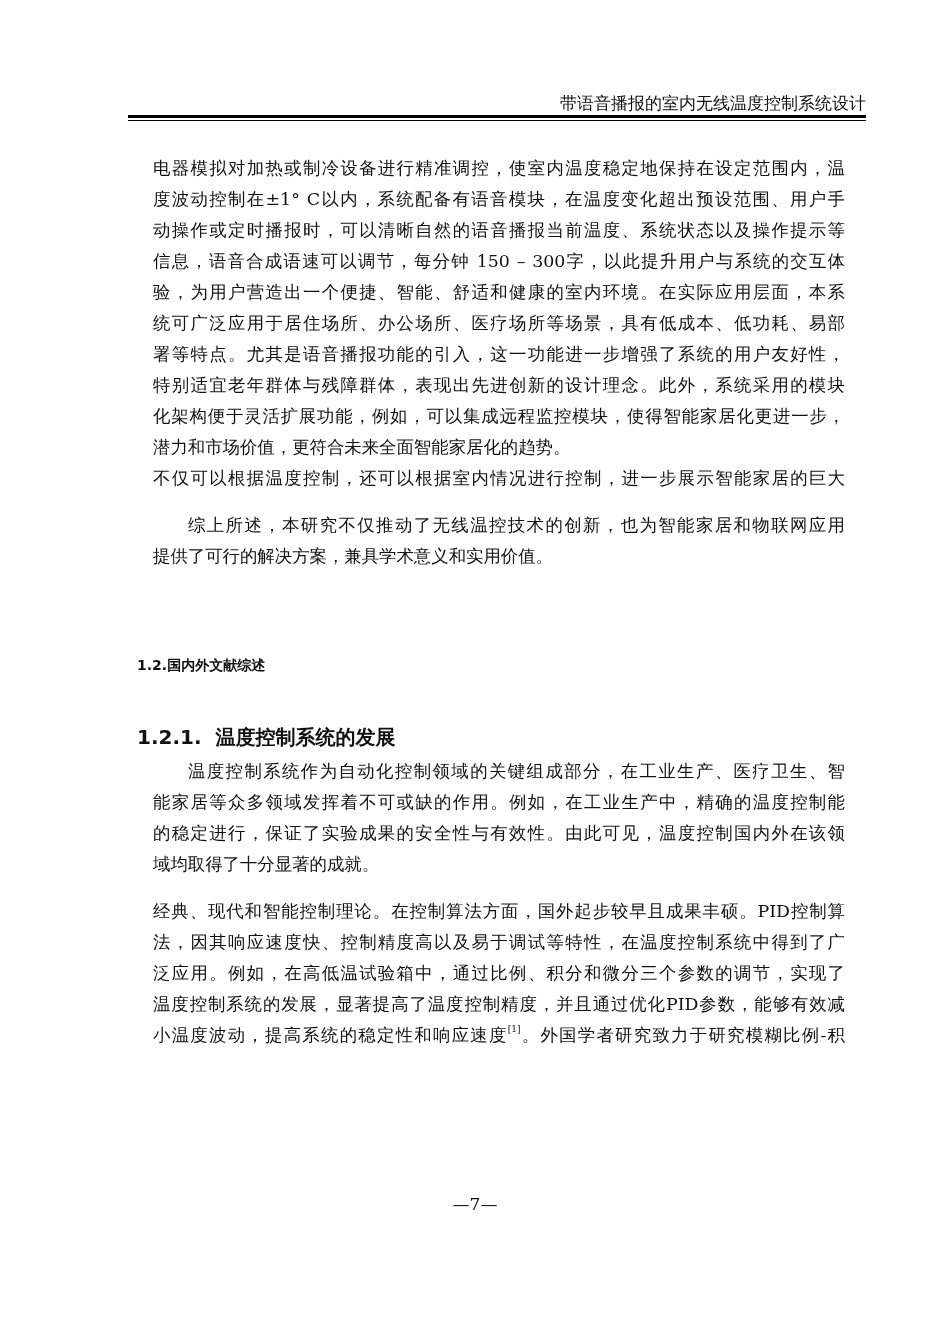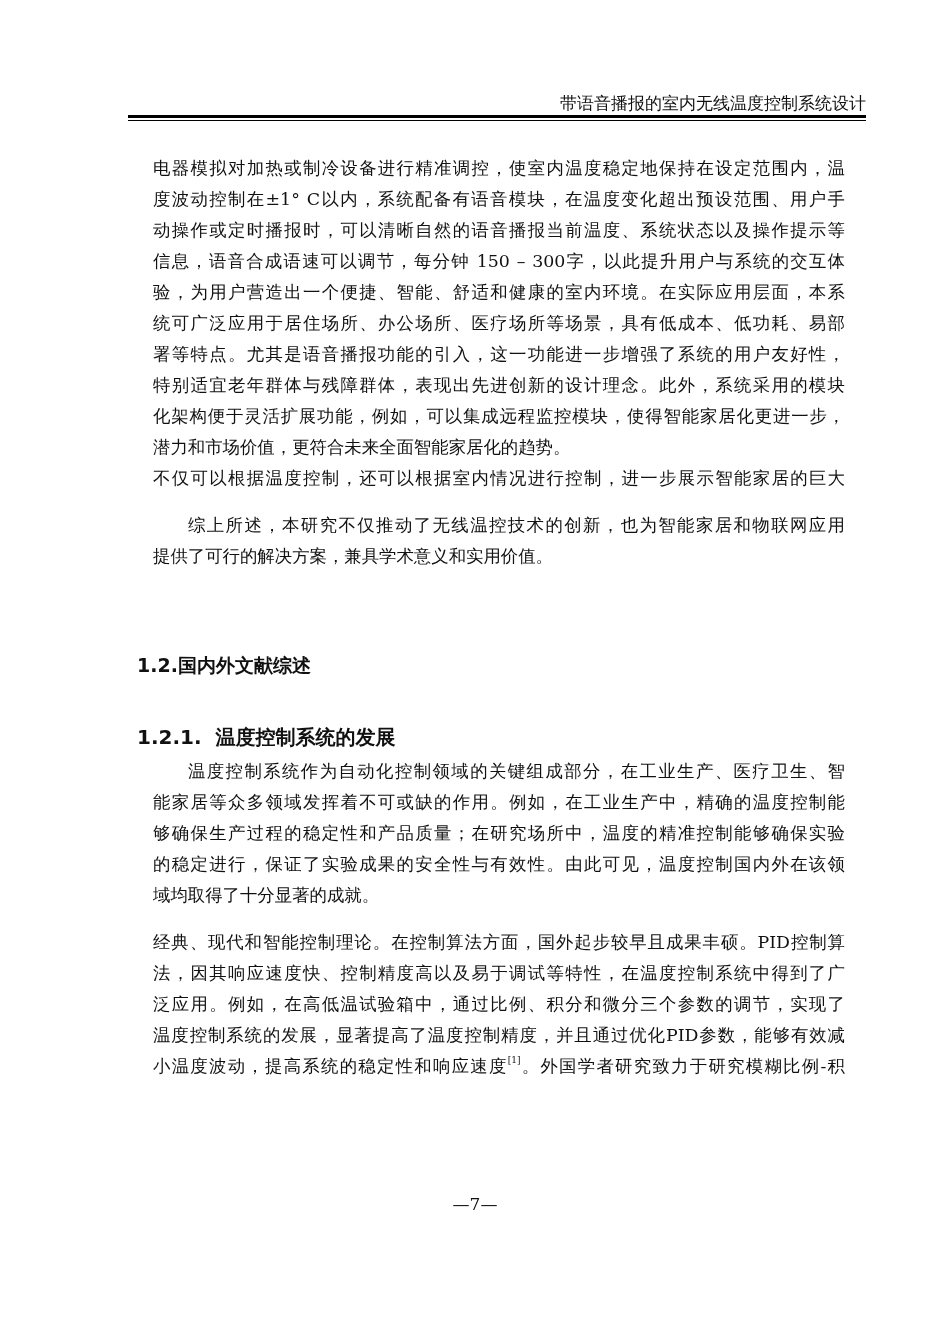--- a/index.html
+++ b/index.html
@@ -66,21 +66,21 @@
     }
     .indent {
       padding-left: 35px;
     }
     .h2 {
       position: absolute;
       left: 137px;
       top: 652px;
       font-family: "DejaVu Sans", "Liberation Sans", sans-serif;
       font-weight: bold;
-      font-size: 19px;
+      font-size: 14px;
       line-height: 26px;
     }
     .h3 {
       position: absolute;
       left: 137px;
       top: 726px;
       font-family: "DejaVu Sans", "Liberation Sans", sans-serif;
       font-weight: bold;
       font-size: 20px;
       line-height: 22px;
@@ -137,21 +137,20 @@
 </div>
 
 <div class="h3">
   <span class="num">1.2.1.</span><span>温度控制系统的发展</span>
 </div>
 
 <div class="body-block" style="top:740px;">
   <p>
     <span class="line indent">温度控制系统作为自动化控制领域的关键组成部分，在工业生产、医疗卫生、智</span>
     <span class="line">能家居等众多领域发挥着不可或缺的作用。例如，在工业生产中，精确的温度控制能</span>
-    <span class="line">够确保生产过程的稳定性和产品质量；在研究场所中，温度的精准控制能够确保实验</span>
     <span class="line">的稳定进行，保证了实验成果的安全性与有效性。由此可见，温度控制国内外在该领</span>
     <span class="line last">域均取得了十分显著的成就。</span>
   </p>
   <p>
     <span class="line">经典、现代和智能控制理论。在控制算法方面，国外起步较早且成果丰硕。PID控制算</span>
     <span class="line">法，因其响应速度快、控制精度高以及易于调试等特性，在温度控制系统中得到了广</span>
     <span class="line">泛应用。例如，在高低温试验箱中，通过比例、积分和微分三个参数的调节，实现了</span>
     <span class="line">温度控制系统的发展，显著提高了温度控制精度，并且通过优化PID参数，能够有效减</span>
     <span class="line"><span>小温度波动，提高系统的稳定性和响应速度</span><sup class="ref">[1]</sup><span>。外国学者研究致力于研究模糊比例-积</span></span>
   </p>

